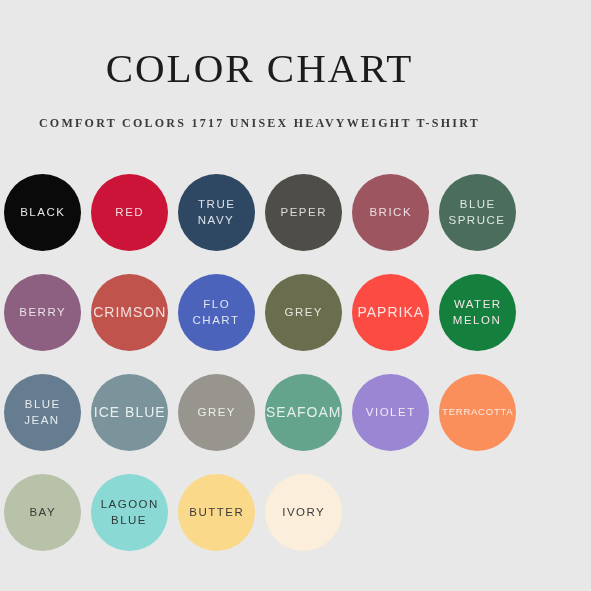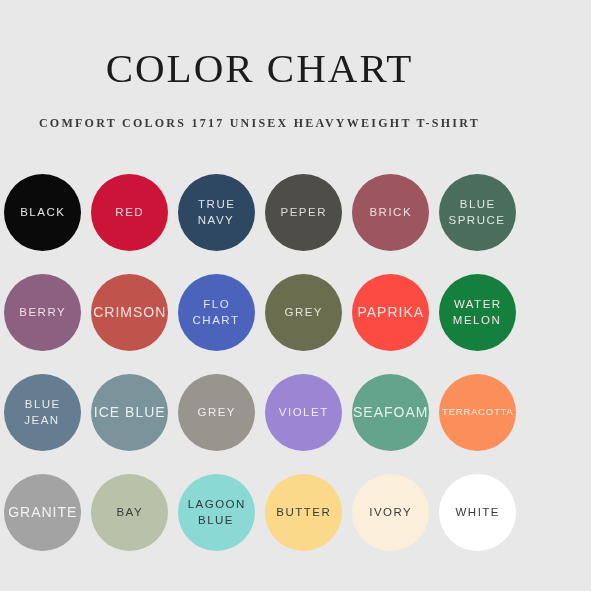--- a/index.html
+++ b/index.html
@@ -170,37 +170,32 @@
         <div class="swatch" style="background: rgb(123, 148, 155); align-items: center;">
           <span class="swatch-label semi-tight" style="color: rgb(234, 239, 240);">ICE BLUE</span>
         </div>
       </div>
       <div class="swatch-cell">
         <div class="swatch" style="background: rgb(151, 149, 141);">
           <span class="swatch-label" style="color: rgb(238, 237, 234);">GREY</span>
         </div>
       </div>
       <div class="swatch-cell">
+        <div class="swatch" style="background: rgb(100, 164, 141);">
+          <span class="swatch-label semi-tight" style="color: rgb(230, 240, 236);">SEAFOAM</span>
+        </div>
+      </div>
+      <div class="swatch-cell">
         <div class="swatch" style="background: rgb(155, 134, 212);">
           <span class="swatch-label" style="color: rgb(239, 234, 247);">VIOLET</span>
         </div>
       </div>
       <div class="swatch-cell">
-        <div class="swatch" style="background: rgb(100, 164, 141);">
-          <span class="swatch-label semi-tight" style="color: rgb(230, 240, 236);">SEAFOAM</span>
-        </div>
-      </div>
-      <div class="swatch-cell">
         <div class="swatch" style="background: rgb(251, 143, 92);">
           <span class="swatch-label tight" style="color: rgb(253, 236, 226);">TERRACOTTA</span>
-        </div>
-      </div>
-      <div class="swatch-cell">
-        <div class="swatch" style="background: rgb(163, 163, 163);">
-          <span class="swatch-label semi-tight" style="color: rgb(242, 242, 242);">GRANITE</span>
         </div>
       </div>
       <div class="swatch-cell">
         <div class="swatch" style="background: rgb(184, 194, 168);">
           <span class="swatch-label" style="color: rgb(58, 58, 58);">BAY</span>
         </div>
       </div>
       <div class="swatch-cell">
         <div class="swatch" style="background: rgb(138, 217, 213);">
           <span class="swatch-label" style="color: rgb(47, 58, 57);">LAGOON
@@ -210,20 +205,15 @@
       <div class="swatch-cell">
         <div class="swatch" style="background: rgb(251, 217, 138);">
           <span class="swatch-label" style="color: rgb(58, 58, 58);">BUTTER</span>
         </div>
       </div>
       <div class="swatch-cell">
         <div class="swatch" style="background: rgb(251, 239, 219);">
           <span class="swatch-label" style="color: rgb(58, 58, 58);">IVORY</span>
         </div>
       </div>
-      <div class="swatch-cell">
-        <div class="swatch" style="background: rgb(255, 255, 255);">
-          <span class="swatch-label" style="color: rgb(58, 58, 58);">WHITE</span>
-        </div>
-      </div>
     </div>
 
 </div>
 
 </body></html>

